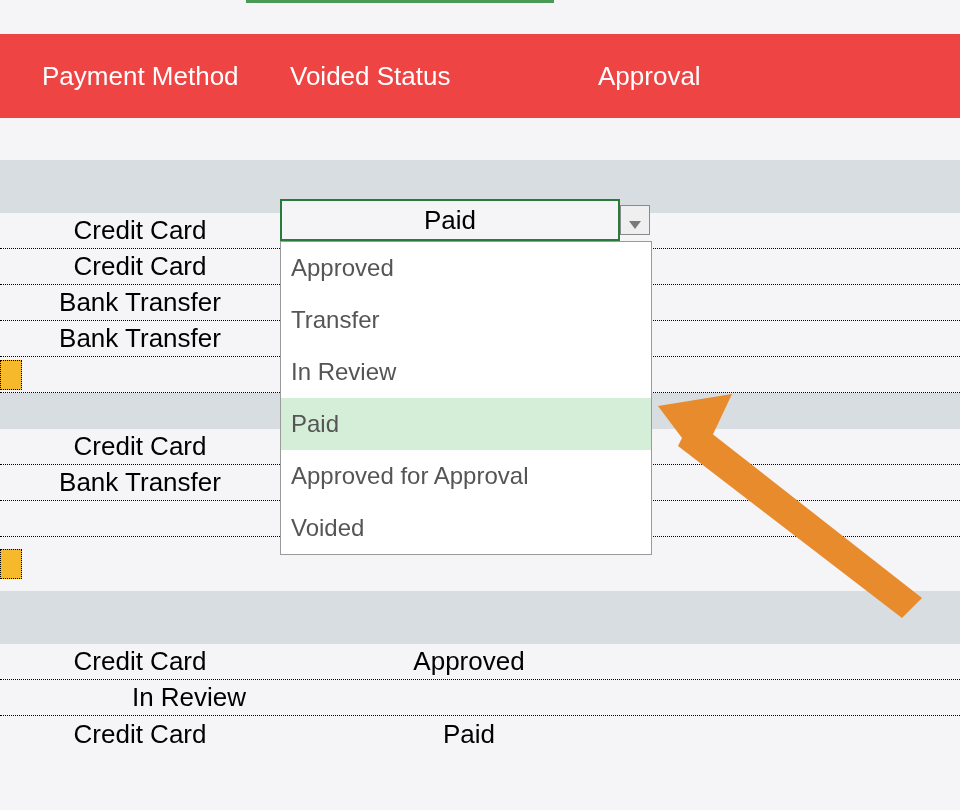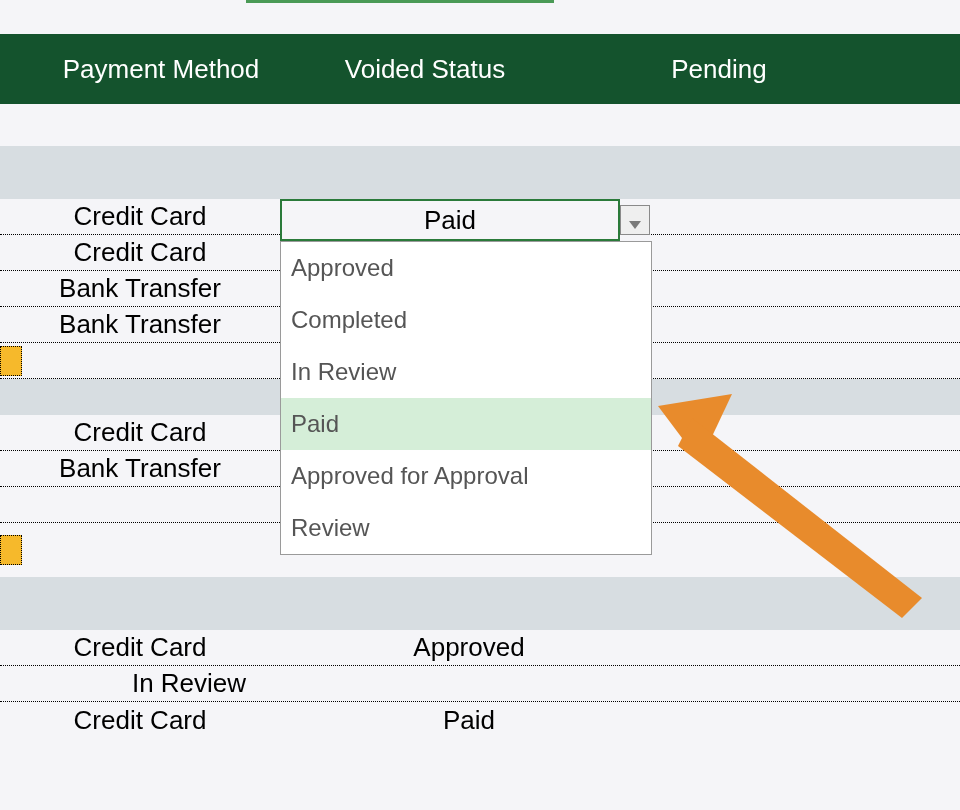--- a/index.html
+++ b/index.html
@@ -6,27 +6,26 @@
     body {
       font-family: Arial, Helvetica, sans-serif;
       background: #f5f5f8;
       width: 960px;
       height: 810px;
       overflow: hidden;
       position: relative;
     }
     .top-space { height: 34px; }
     .header-row {
-      background: #14532d;
-      height: 70px;
+      background: #ef4444;
+      height: 84px;
       display: flex;
       align-items: center;
       color: #fff;
       font-size: 26px;
-      text-align: center;
     }
     .header-col1 { width: 280px; padding-left: 42px; }
     .header-col2 { width: 280px; padding-left: 10px; }
     .header-col3 { width: 280px; padding-left: 38px; }
     .gap-top { height: 42px; }
     .band-gray { background: #d7dde1; height: 53px; }
     .band-gray-thin { background: #d7dde1; height: 36px; position: relative; }
     .row {
       height: 36px;
       display: flex;
@@ -133,21 +132,21 @@
 </head>
 <body>
 
 <div class="green-underline"></div>
 
 <div class="top-space"></div>
 
 <div class="header-row">
   <div class="header-col1">Payment Method</div>
   <div class="header-col2">Voided Status</div>
-  <div class="header-col3">Pending</div>
+  <div class="header-col3">Approval</div>
 </div>
 
 <div class="gap-top"></div>
 <div class="band-gray"></div>
 
 <div class="row">
   <div class="col-method">Credit Card</div>
   <div class="col-status"></div>
   <div class="col-receipts"></div>
 </div>
@@ -216,25 +215,25 @@
     <div class="dropdown-btn">
       <span>
         <svg viewBox="0 0 12 8">
             <polygon points="0,0 12,0 6,8" fill="#7a7a7a"></polygon>
           </svg>
       </span>
     </div>
   </div>
   <div class="dropdown-list">
     <div class="dropdown-item">Approved</div>
-    <div class="dropdown-item">Completed</div>
+    <div class="dropdown-item">Transfer</div>
     <div class="dropdown-item">In Review</div>
     <div class="dropdown-item selected">Paid</div>
     <div class="dropdown-item">Approved for Approval</div>
-    <div class="dropdown-item">Review</div>
+    <div class="dropdown-item">Voided</div>
   </div>
 </div>
 
 <div class="arrow-annot">
   <svg viewBox="0 0 290 230" width="290" height="230">
     <g fill="#e88b2c">
       <polygon points="18,18 92,6 60,74"></polygon>
       <polygon points="52,30 282,210 262,230 38,58"></polygon>
     </g>
   </svg>

